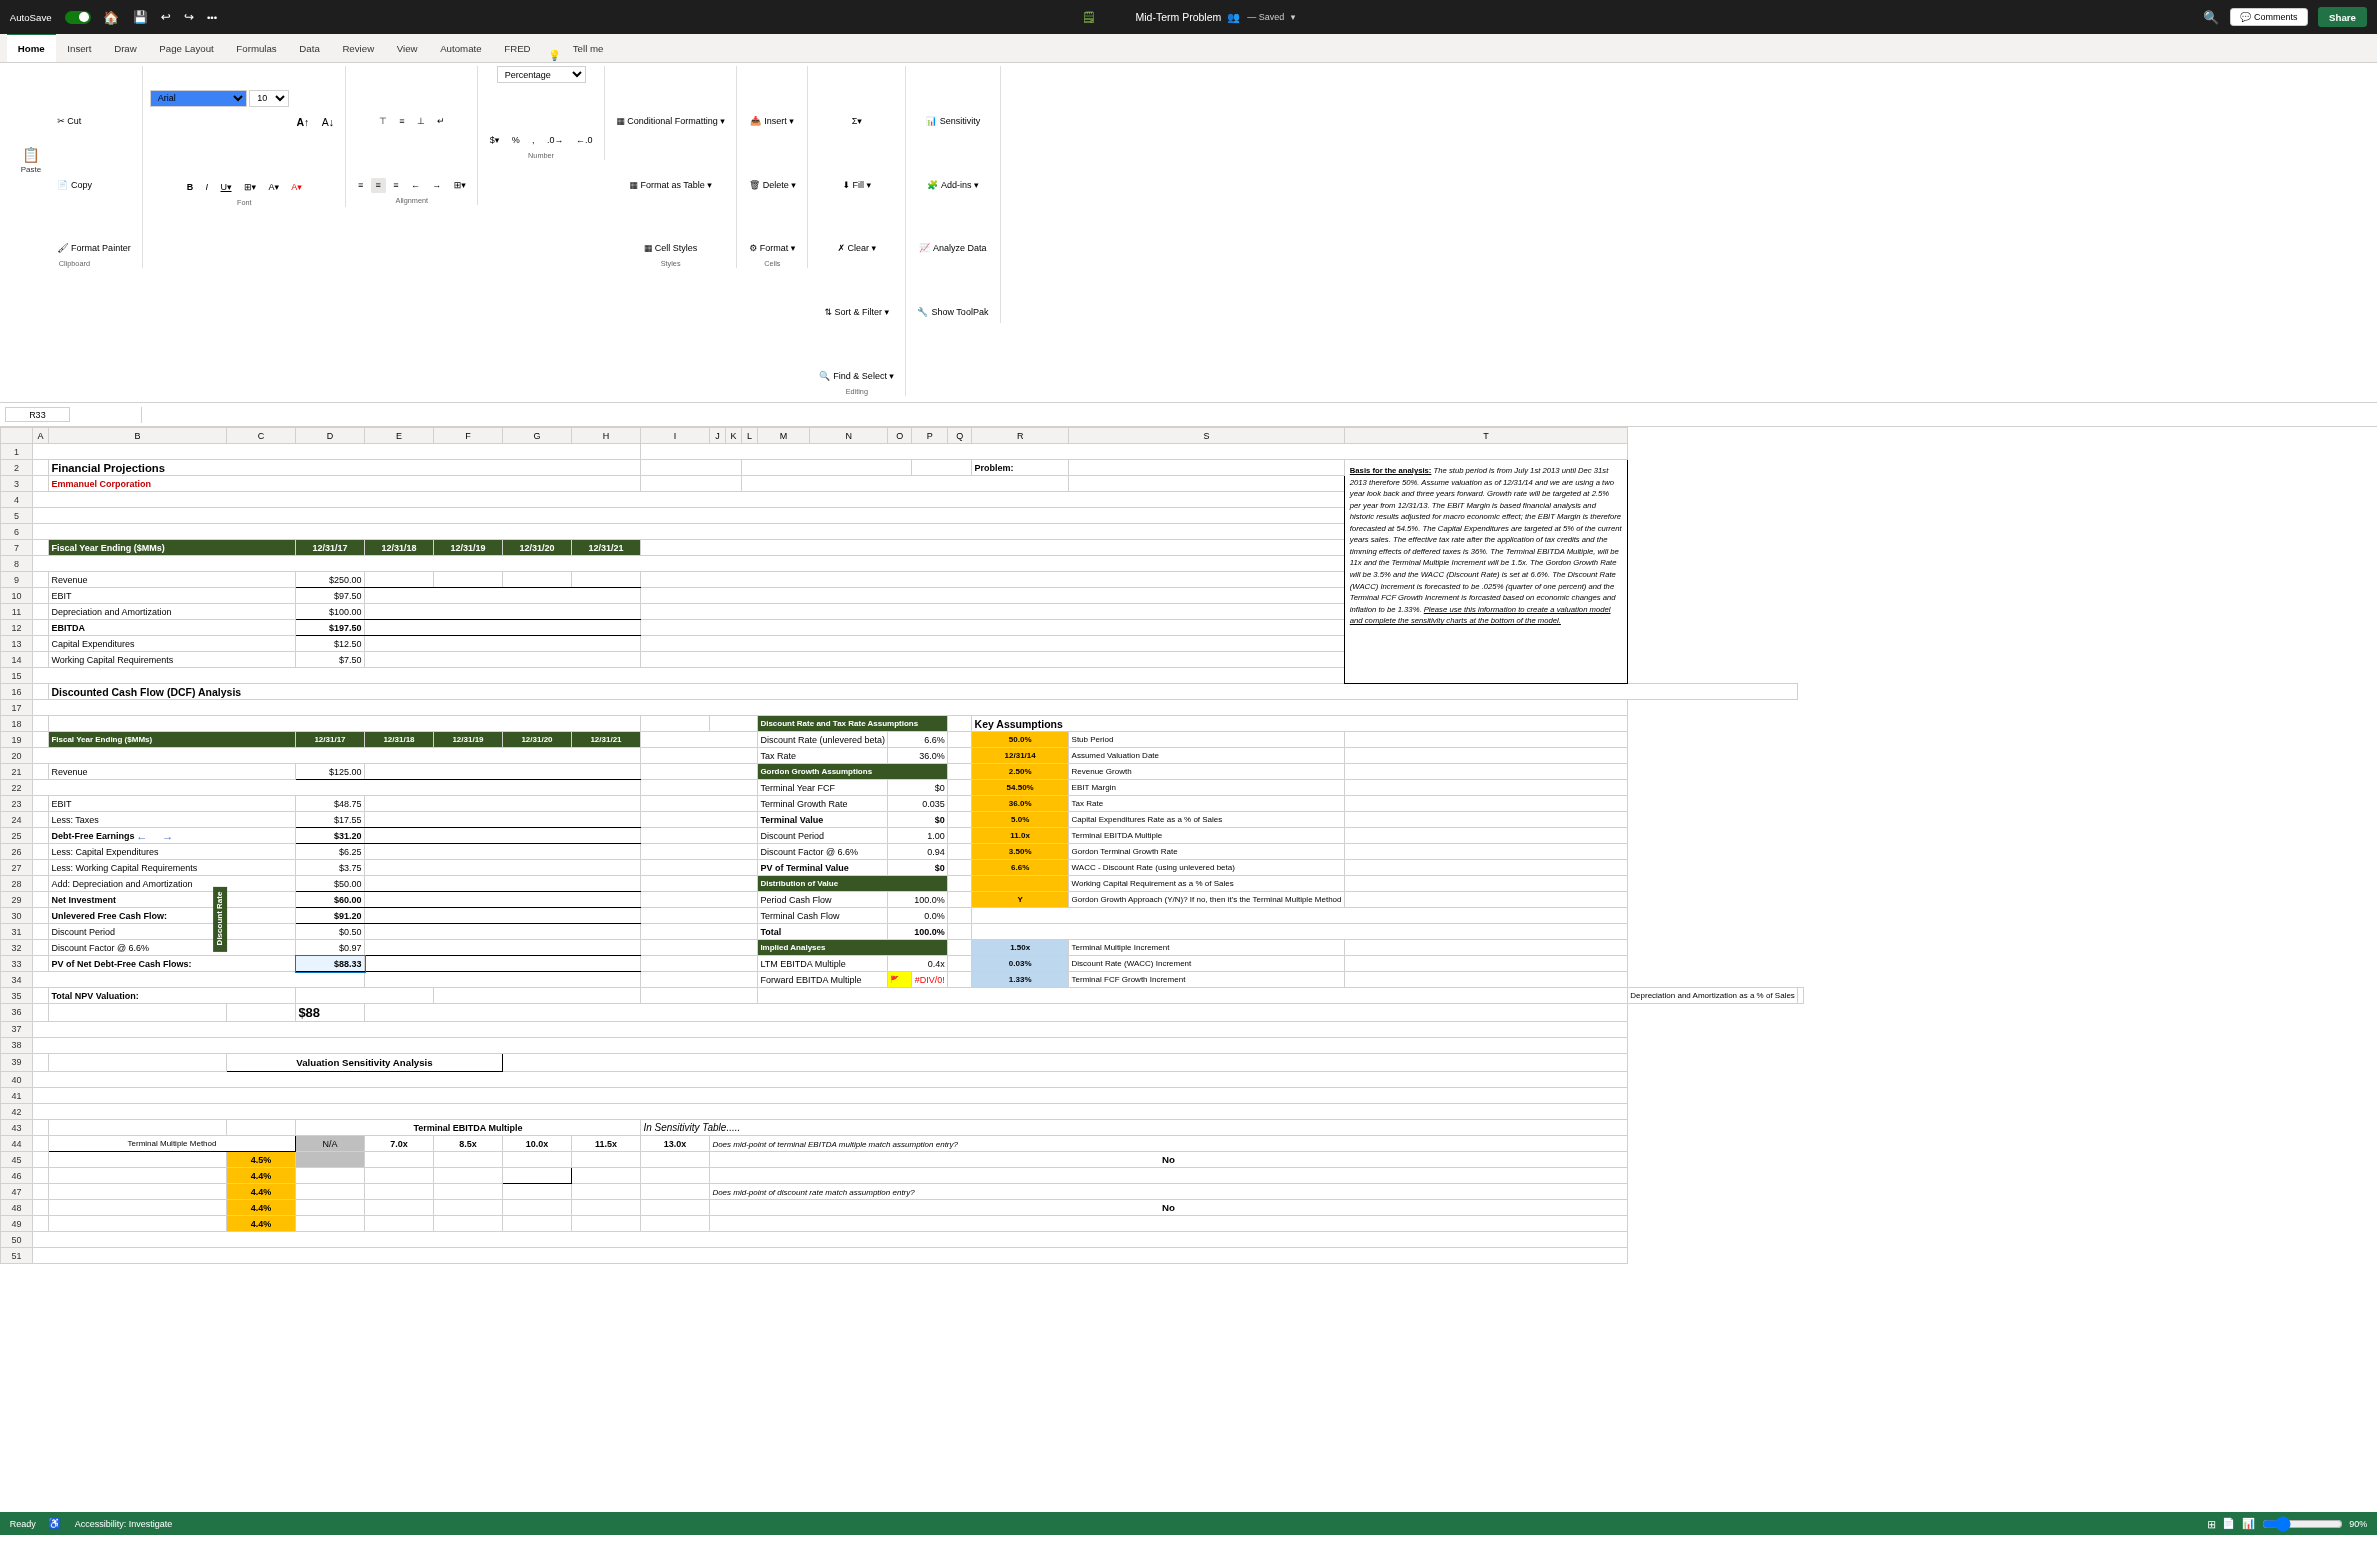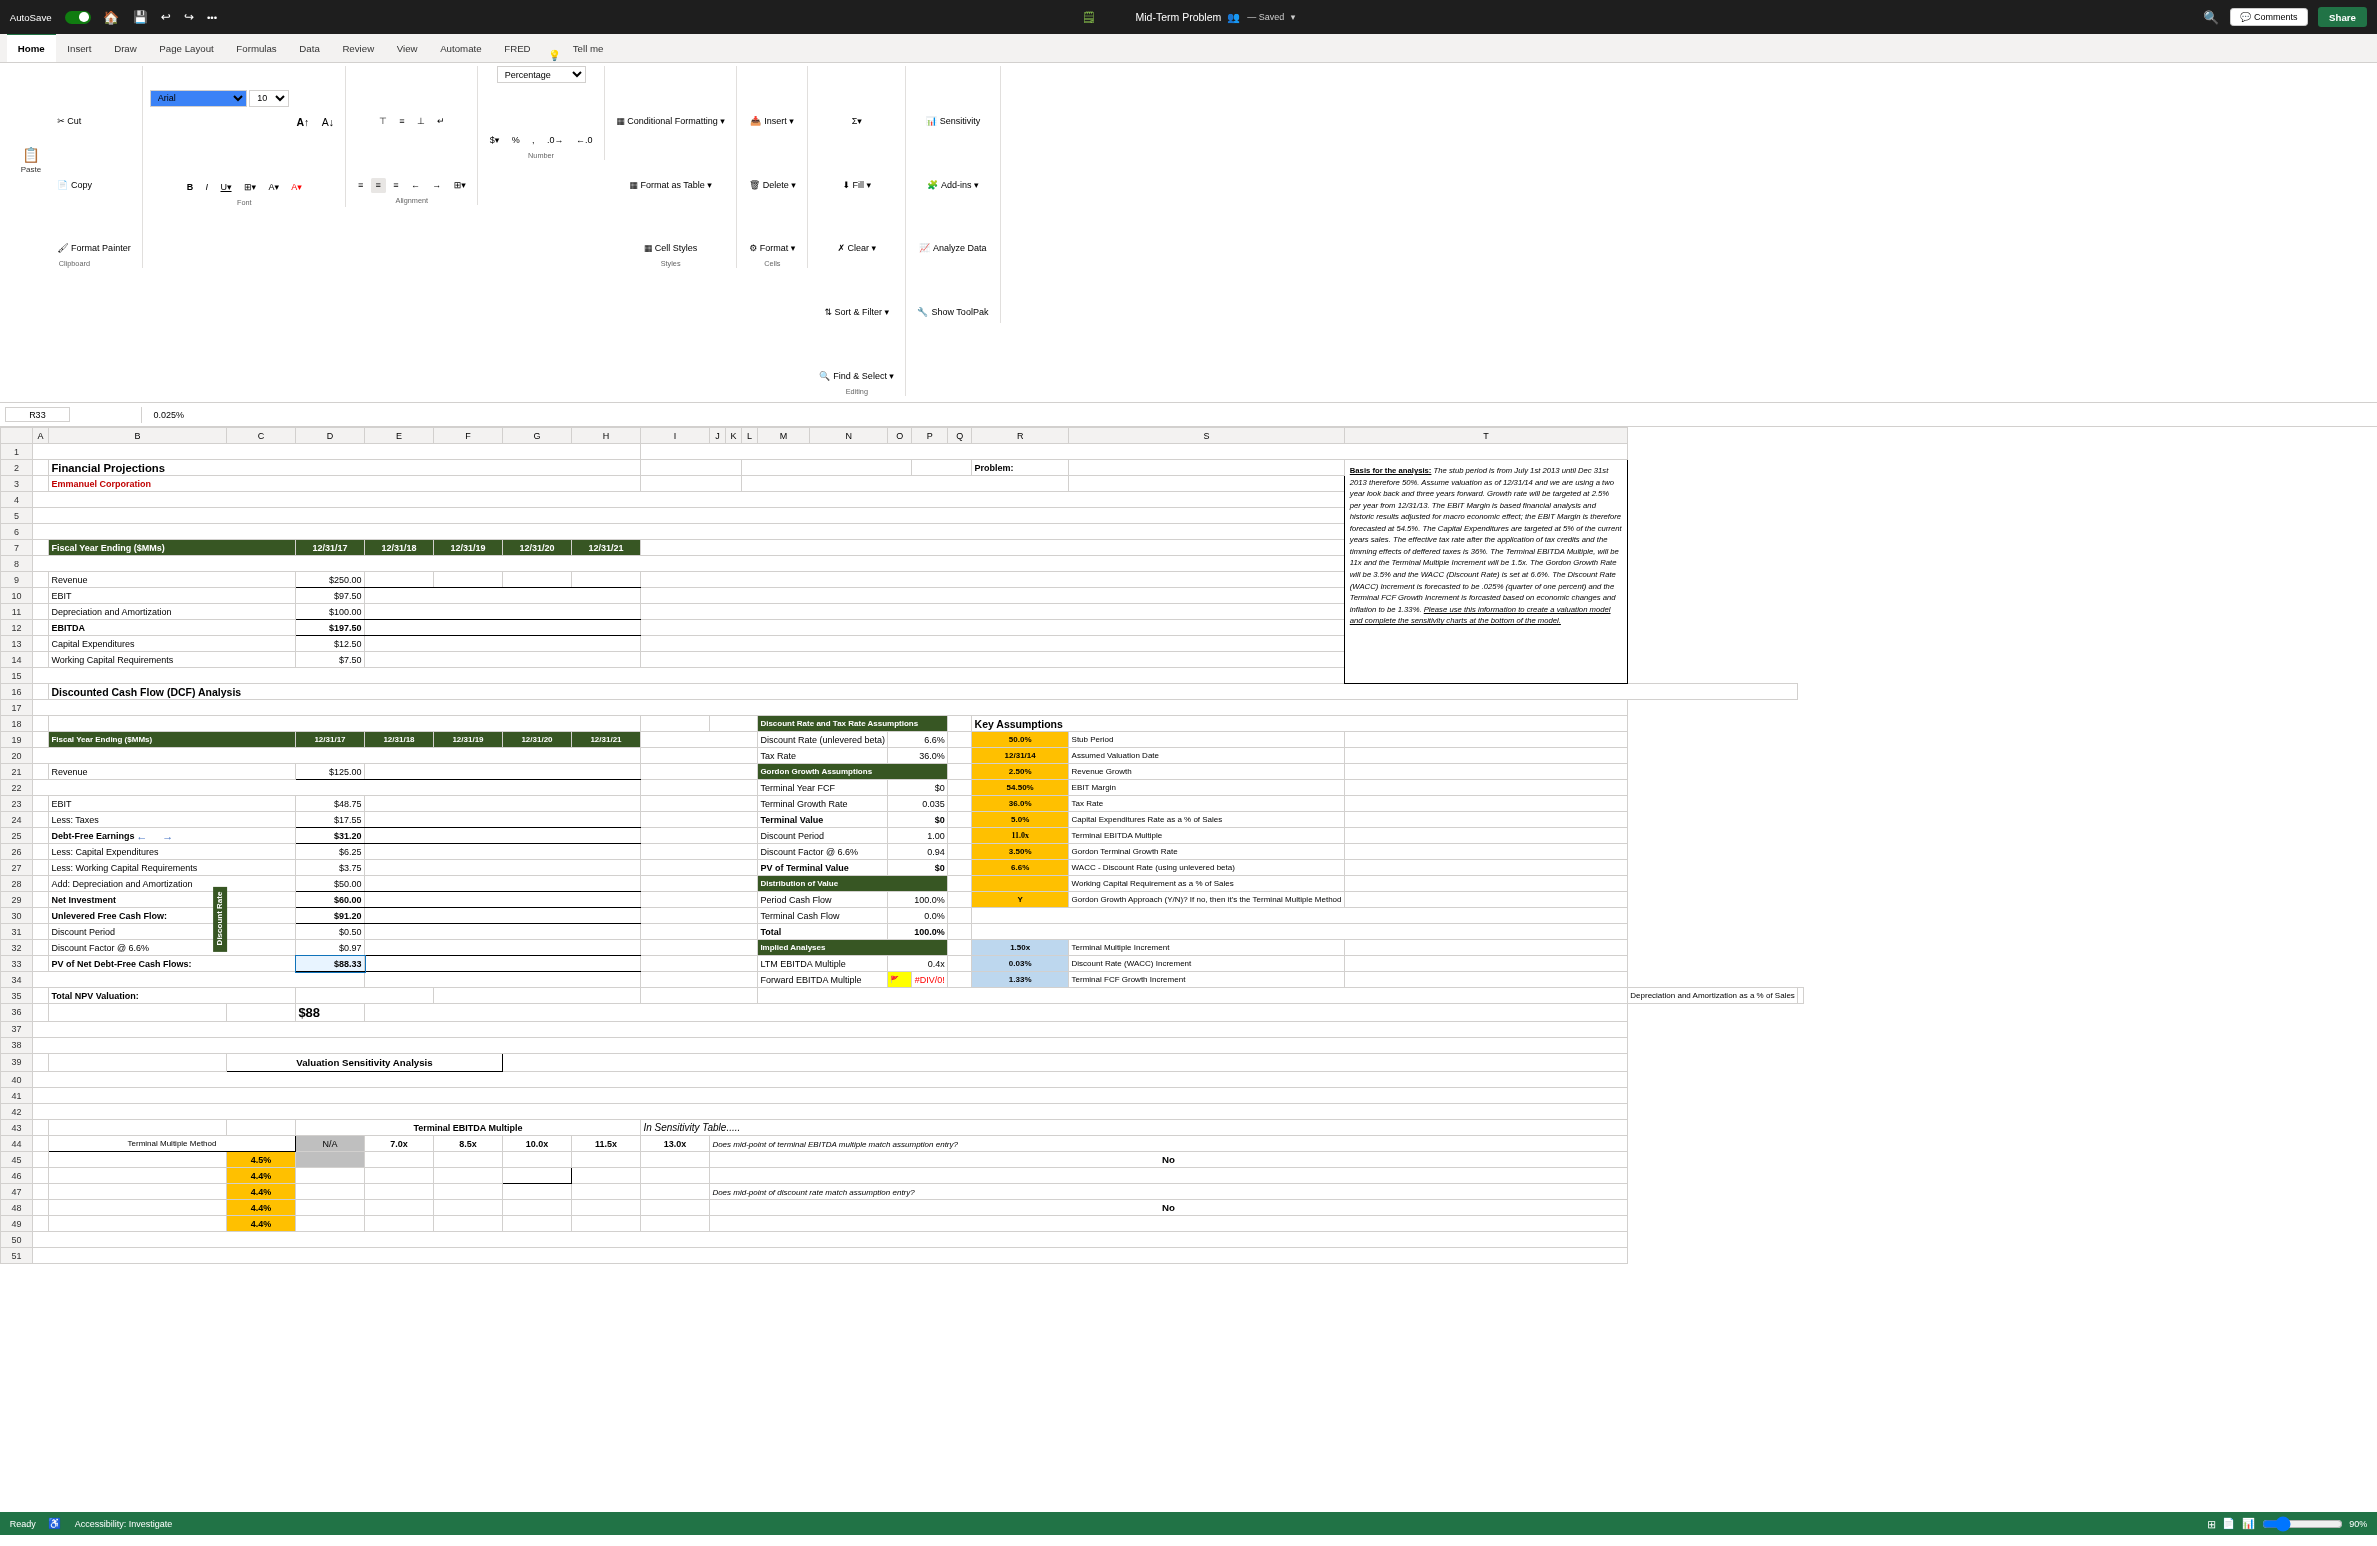--- a/index.html
+++ b/index.html
@@ -439,21 +439,20 @@
 </div>
 
 <div id="formula-bar">
   <input type="text" id="name-box" value="R33" style="">
   <div id="formula-controls">
     <button class="tb-btn">✗</button>
     <button class="tb-btn">✓</button>
     <button class="tb-btn">fx</button>
   </div>
   <div style="width:0.8px;height:16px;background:#d2d0ce;margin:0 3.2px;"></div>
-  <input type="text" id="formula-input" value="0.025%" style="flex: 1 1 0%; border: none; outline: none; font-size: 9px; padding: 1.6px 3.2px;">
 </div>
 
 <div id="main-content">
   <table class="excel-grid">
     <colgroup>
       <col class="w-row">
       <col style="width:16px">
       <col style="width:178px">
       <col style="width:69px">
       <col style="width:69px">
@@ -740,21 +739,21 @@
       <tr>
         <td class="rn">25</td>
         <td></td>
         <td colspan="2" class="c-bold">Debt-Free Earnings</td>
         <td class="c-right c-bold c-tb-bottom">$31.20</td>
         <td class="c-tb-bottom" colspan="4"></td>
         <td colspan="4"></td>
         <td colspan="2">  Discount Period</td>
         <td colspan="2" class="c-right">1.00</td>
         <td></td>
-        <td class="c-orange c-center" style="background:#ffc000;font-weight:bold;color:#000;font-size:8px;font-family:Liberation Serif, serif;">11.0x</td>
+        <td class="c-orange c-center" style="background:#ffc000;font-weight:bold;color:#000;font-size:8px;">11.0x</td>
         <td style="font-size:8px;">Terminal EBITDA Multiple</td>
         <td></td>
       </tr>
 
       <tr>
         <td class="rn">26</td>
         <td></td>
         <td colspan="2">  Less: Capital Expenditures</td>
         <td class="c-right">$6.25</td>
         <td colspan="4"></td>

